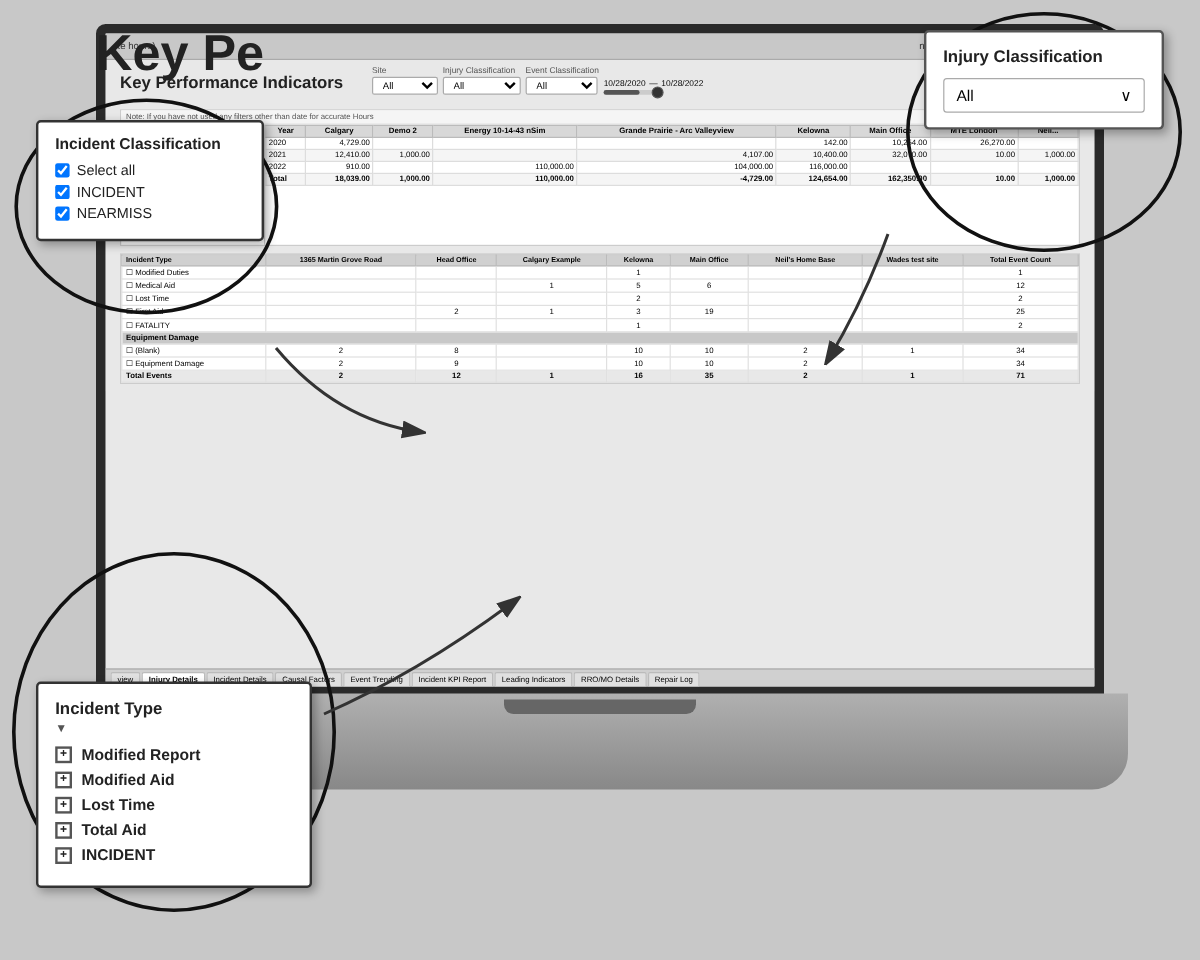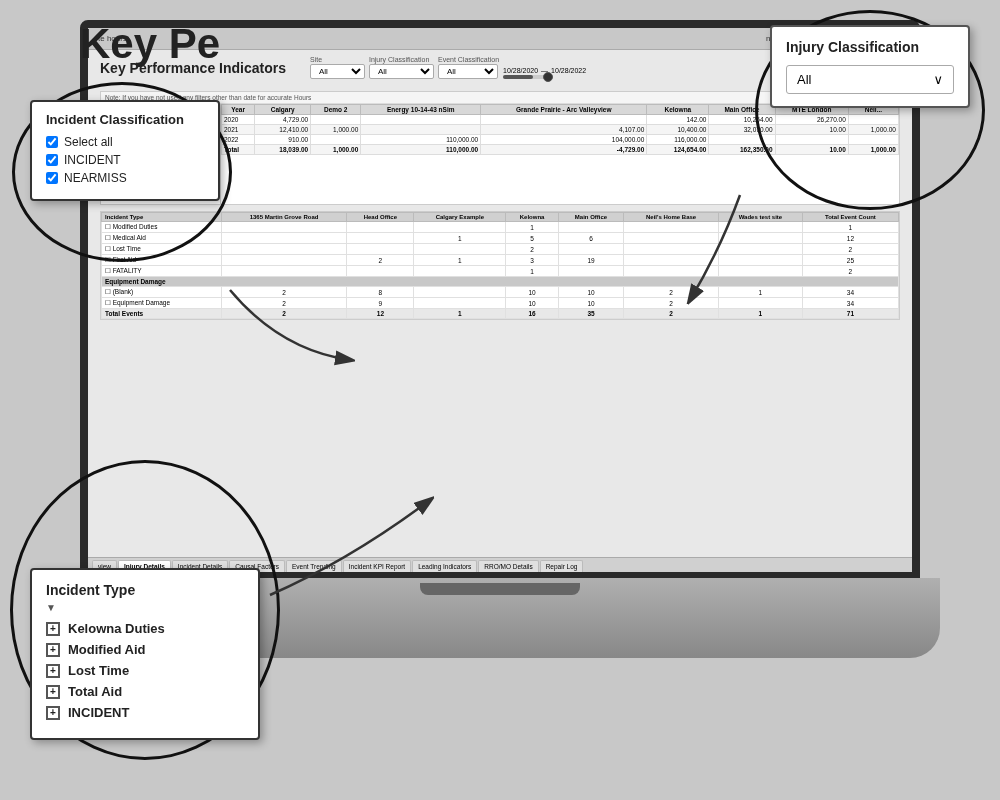--- a/index.html
+++ b/index.html
@@ -687,21 +687,21 @@
 
 <div class="circle-overlay" style="top: 10px; right: 15px; width: 230px; height: 200px; left:auto;"></div>
 
 <div class="incident-type-popup">
   <div class="it-popup-title">Incident Type</div>
   <div class="it-popup-subtitle">
     <span>▼</span>
   </div>
   <div class="it-popup-item">
     <div class="plus-icon">+</div>
-    <span>Kelowna Duties</span>
+    <span>Modified Report</span>
   </div>
   <div class="it-popup-item">
     <div class="plus-icon">+</div>
     <span>Modified Aid</span>
   </div>
   <div class="it-popup-item">
     <div class="plus-icon">+</div>
     <span>Lost Time</span>
   </div>
   <div class="it-popup-item">

